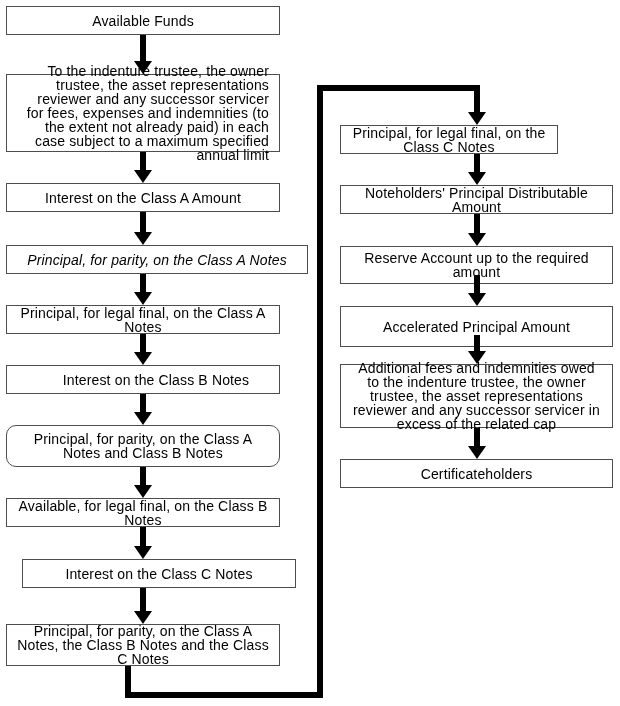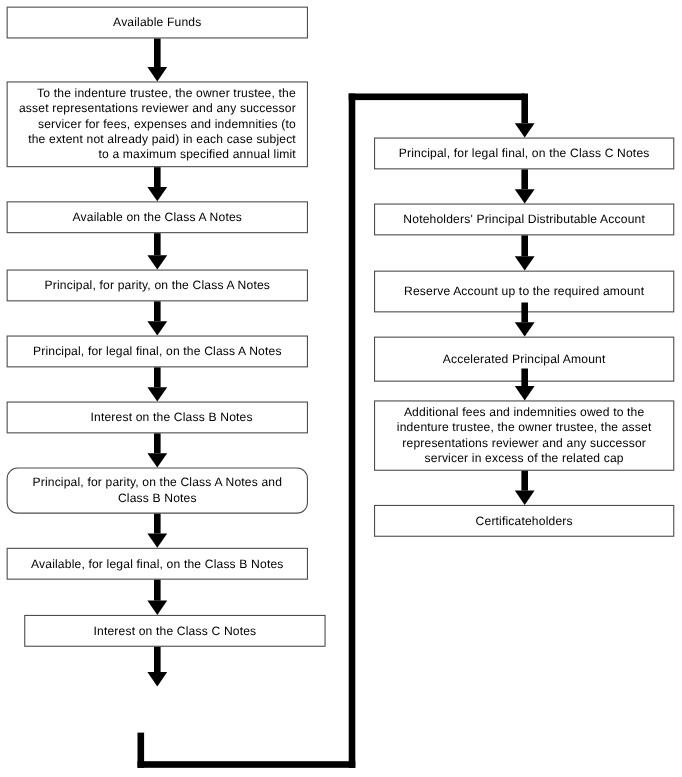--- a/index.html
+++ b/index.html
@@ -16,21 +16,21 @@
     height: 706px;
     background: #ffffff;
     overflow: hidden;
   }
   .node {
     position: absolute;
     box-sizing: border-box;
     border: 1px solid #4d4d4d;
     background: #ffffff;
     color: #000000;
-    font-size: 11px;
+    font-size: 14px;
     line-height: 14px;
     text-align: center;
     display: flex;
     align-items: center;
     justify-content: center;
     padding: 2px 10px;
     letter-spacing: 0.15px;
   }
   .node-text {
     display: block;
@@ -72,24 +72,24 @@
 
   <div class="node" style="left:6px; top:6px; width:274px; height:29px;">
     <span class="node-text">Available Funds</span>
   </div>
 
   <div class="node" style="left:6px; top:74px; width:274px; height:78px;text-align:right;">
     <span class="node-text">To the indenture trustee, the owner trustee, the asset representations reviewer and any successor servicer for fees, expenses and indemnities (to the extent not already paid) in each case subject to a maximum specified annual limit</span>
   </div>
 
   <div class="node" style="left:6px; top:183px; width:274px; height:29px;">
-    <span class="node-text">Available on the Class A Notes</span>
-  </div>
-
-  <div class="node" style="left:6px; top:245px; width:274px; height:29px;">
+    <span class="node-text">Interest on the Class A Amount</span>
+  </div>
+
+  <div class="node" style="left:6px; top:245px; width:302px; height:29px;font-style:italic;">
     <span class="node-text">Principal, for parity, on the Class A Notes</span>
   </div>
 
   <div class="node" style="left:6px; top:305px; width:274px; height:29px;">
     <span class="node-text">Principal, for legal final, on the Class A Notes</span>
   </div>
 
   <div class="node" style="left:6px; top:365px; width:274px; height:29px;padding-left:36px;">
     <span class="node-text">Interest on the Class B Notes</span>
   </div>
@@ -99,27 +99,30 @@
   </div>
 
   <div class="node" style="left:6px; top:498px; width:274px; height:29px;">
     <span class="node-text">Available, for legal final, on the Class B Notes</span>
   </div>
 
   <div class="node" style="left:22px; top:559px; width:274px; height:29px;text-align:center;">
     <span class="node-text">Interest on the Class C Notes</span>
   </div>
 
-
-  <div class="node" style="left:340px; top:125px; width:273px; height:29px;justify-content:flex-end;">
+  <div class="node" style="left:6px; top:624px; width:274px; height:42px;">
+    <span class="node-text">Principal, for parity, on the Class A Notes, the Class B Notes and the Class C Notes</span>
+  </div>
+
+  <div class="node" style="left:340px; top:125px; width:218px; height:29px;justify-content:flex-end;">
     <span class="node-text">Principal, for legal final, on the Class C Notes</span>
   </div>
 
   <div class="node" style="left:340px; top:185px; width:273px; height:29px;">
-    <span class="node-text">Noteholders' Principal Distributable Account</span>
+    <span class="node-text">Noteholders' Principal Distributable Amount</span>
   </div>
 
   <div class="node" style="left:340px; top:246px; width:273px; height:38px;">
     <span class="node-text">Reserve Account up to the required amount</span>
   </div>
 
   <div class="node" style="left:340px; top:306px; width:273px; height:41px;">
     <span class="node-text">Accelerated Principal Amount</span>
   </div>
 

